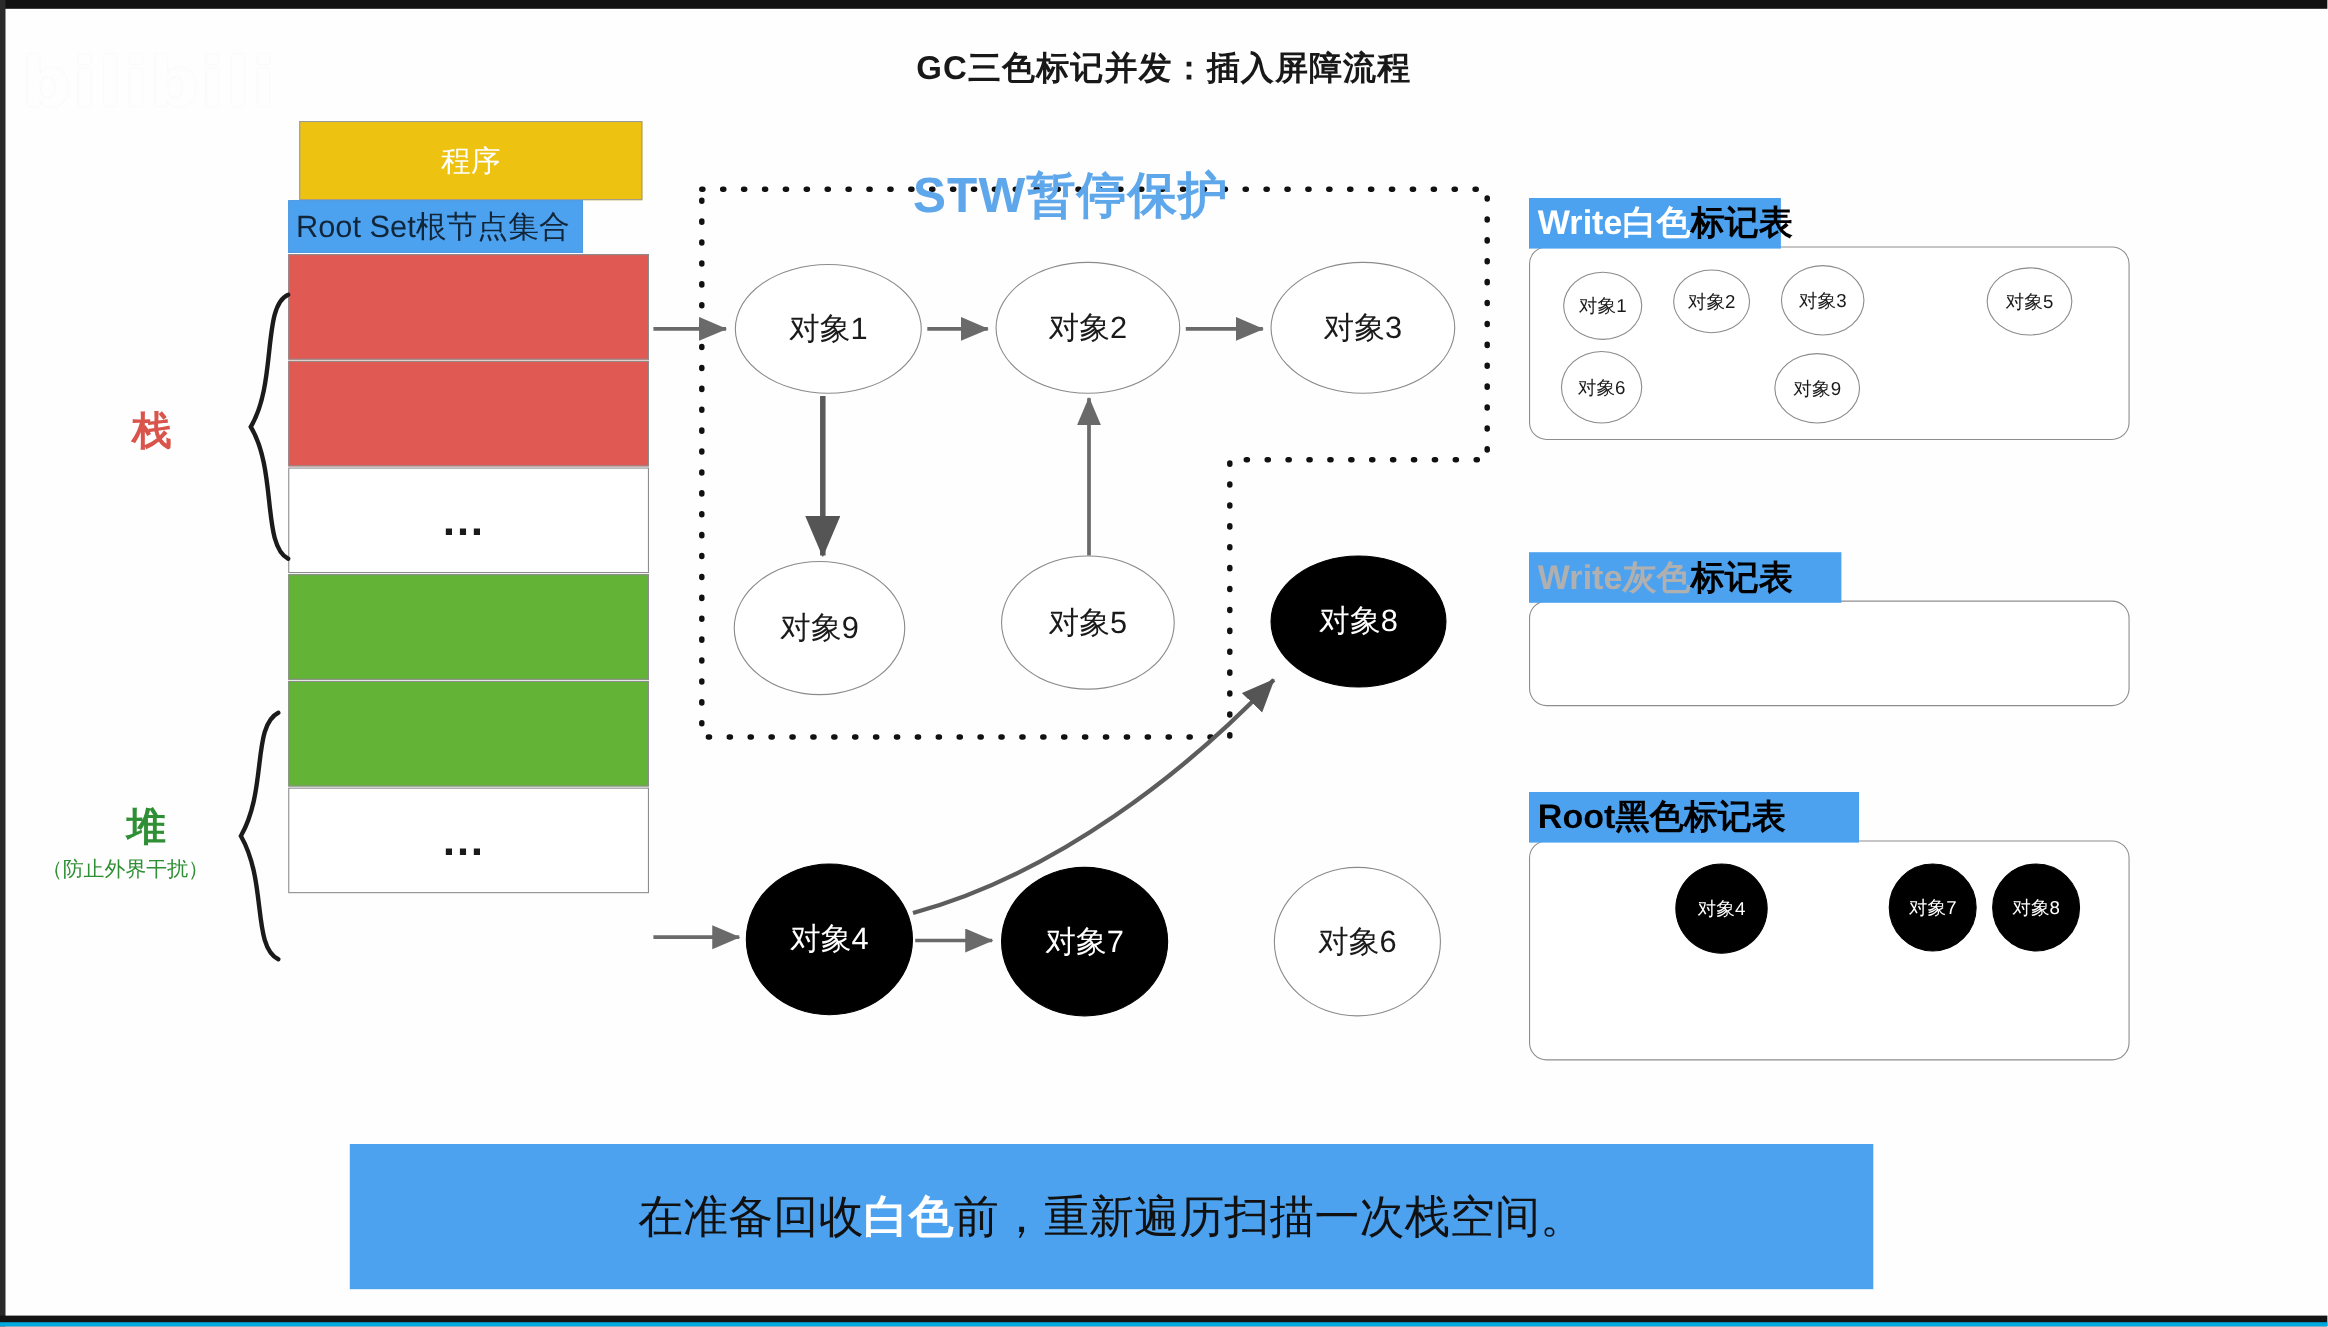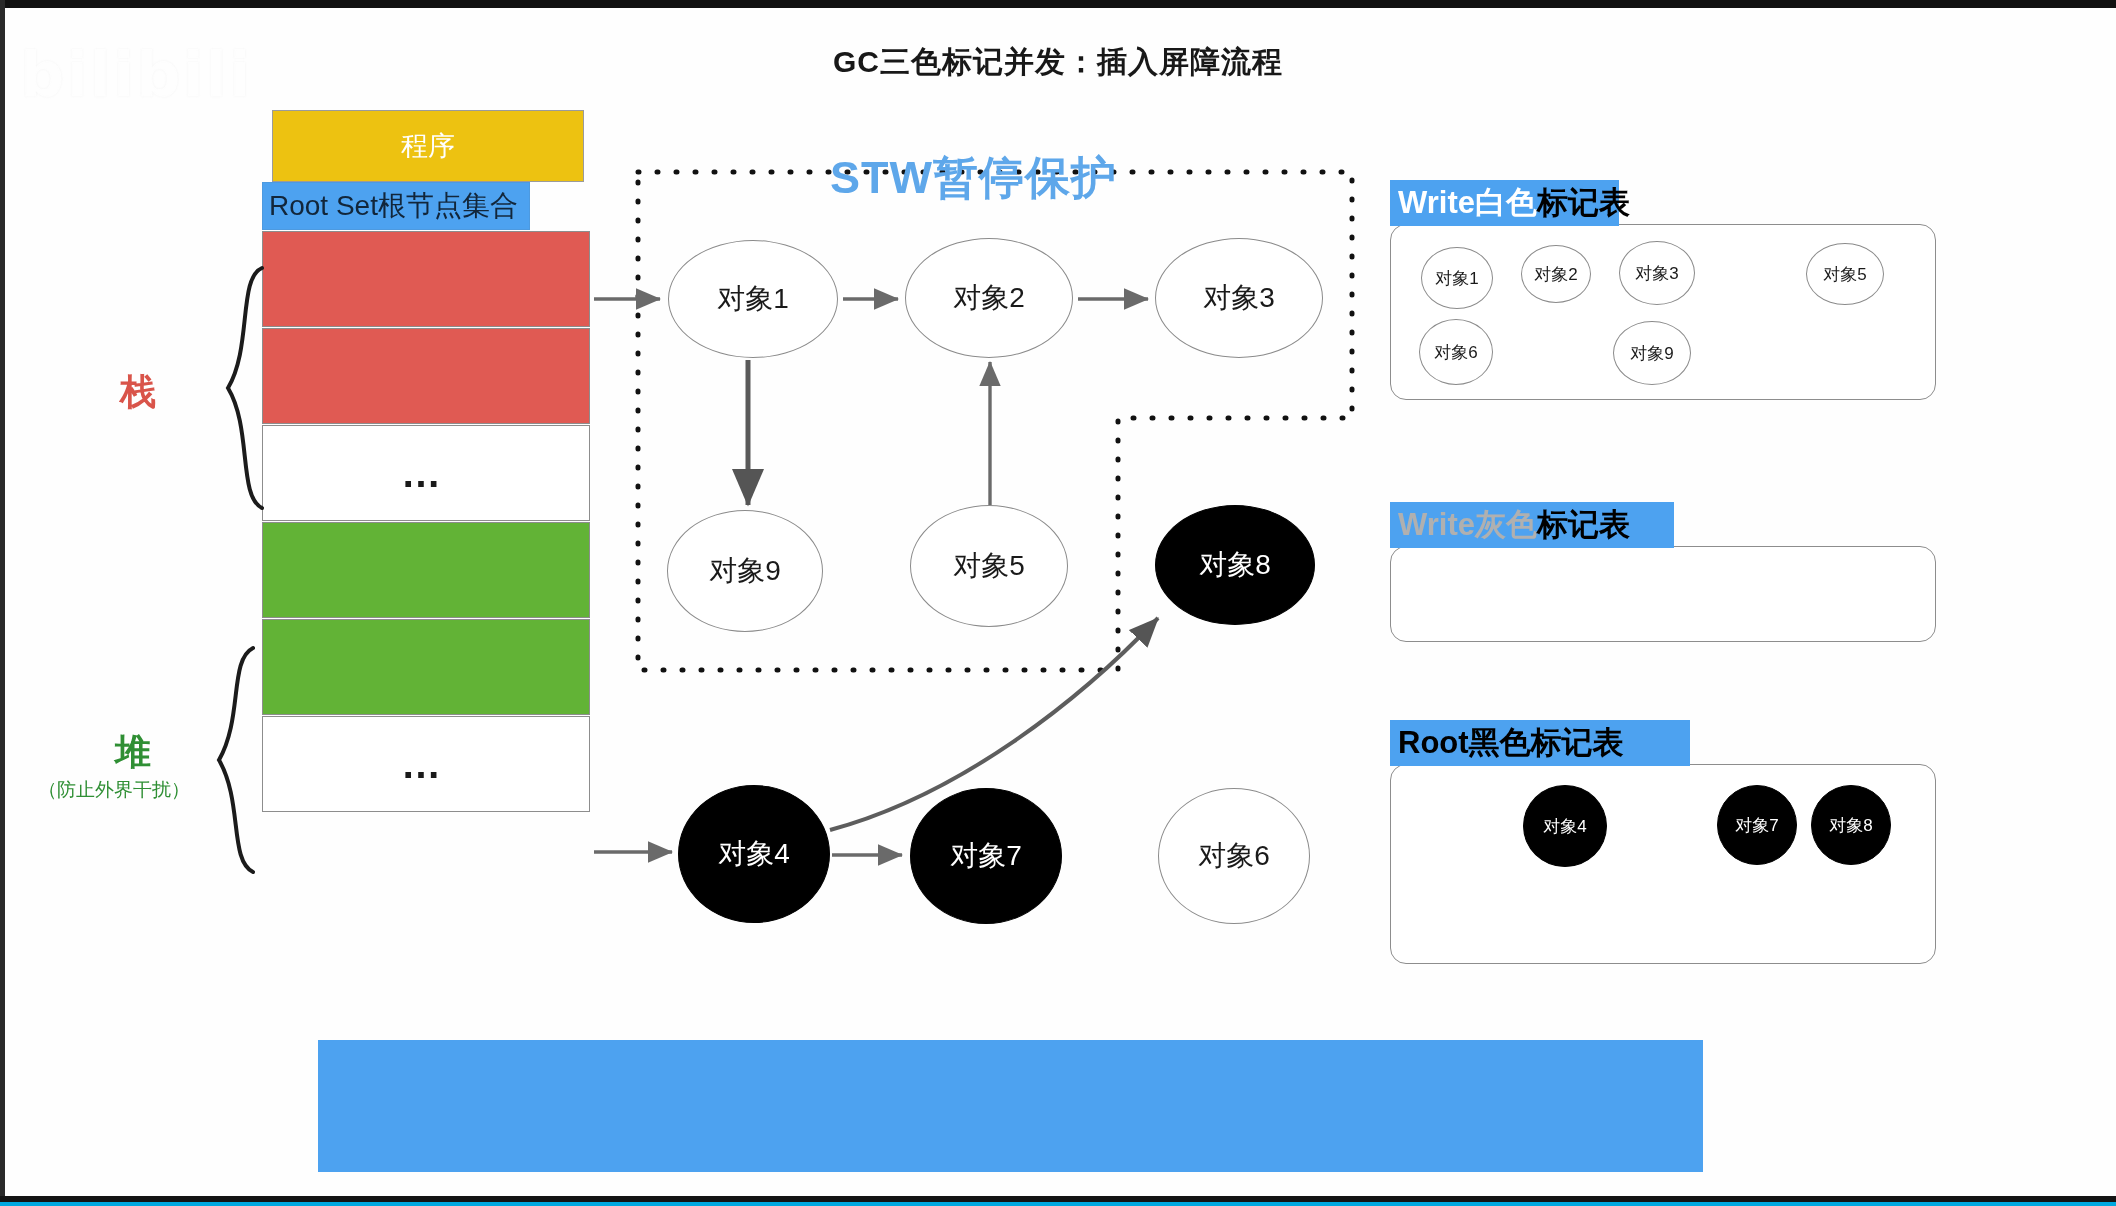--- a/index.html
+++ b/index.html
@@ -243,18 +243,21 @@
       <span style="color:#000">标记表</span>
     </div>
     <div class="mt-body" style="top:44px;width:546px;height:200px;">
       <div class="chip chip-black" style="left:132px;top:20px;width:84px;height:82px;">对象4</div>
       <div class="chip chip-black" style="left:326px;top:20px;width:80px;height:80px;">对象7</div>
       <div class="chip chip-black" style="left:420px;top:20px;width:80px;height:80px;">对象8</div>
     </div>
   </div>
 
   <div class="banner">
+    <div class="banner-line">
+      <span>在准备回收</span><span class="w">白色</span><span>前，重新遍历扫描一次栈空间。</span>
+    </div>
   </div>
 
   <div class="vid-bottom-bar"></div>
   <div class="vid-progress"></div>
 
 </div>
 
 </body></html>

